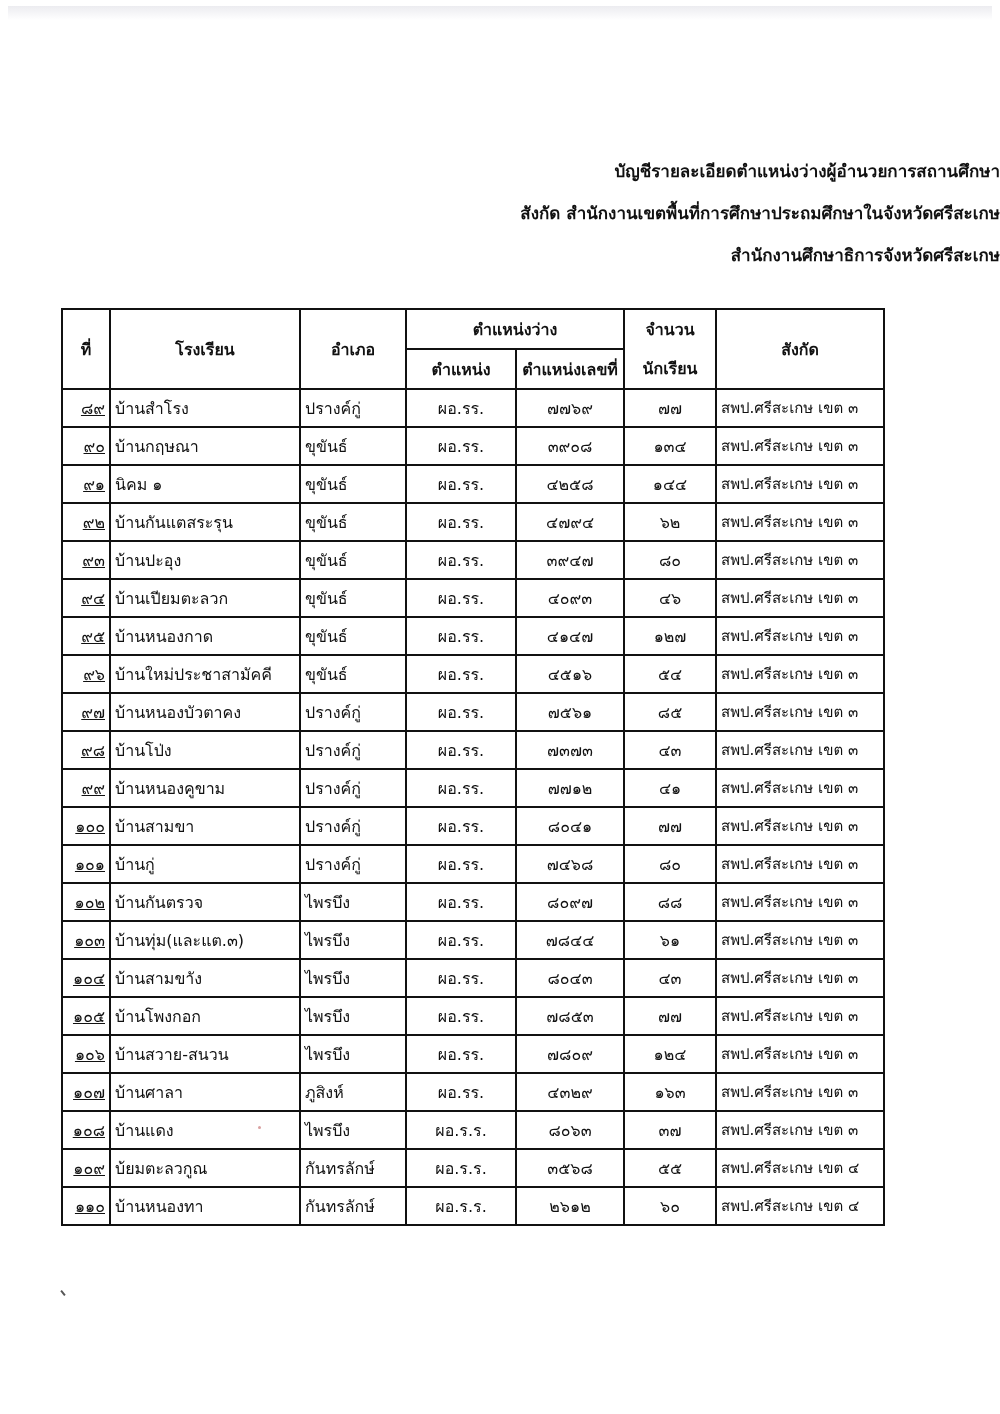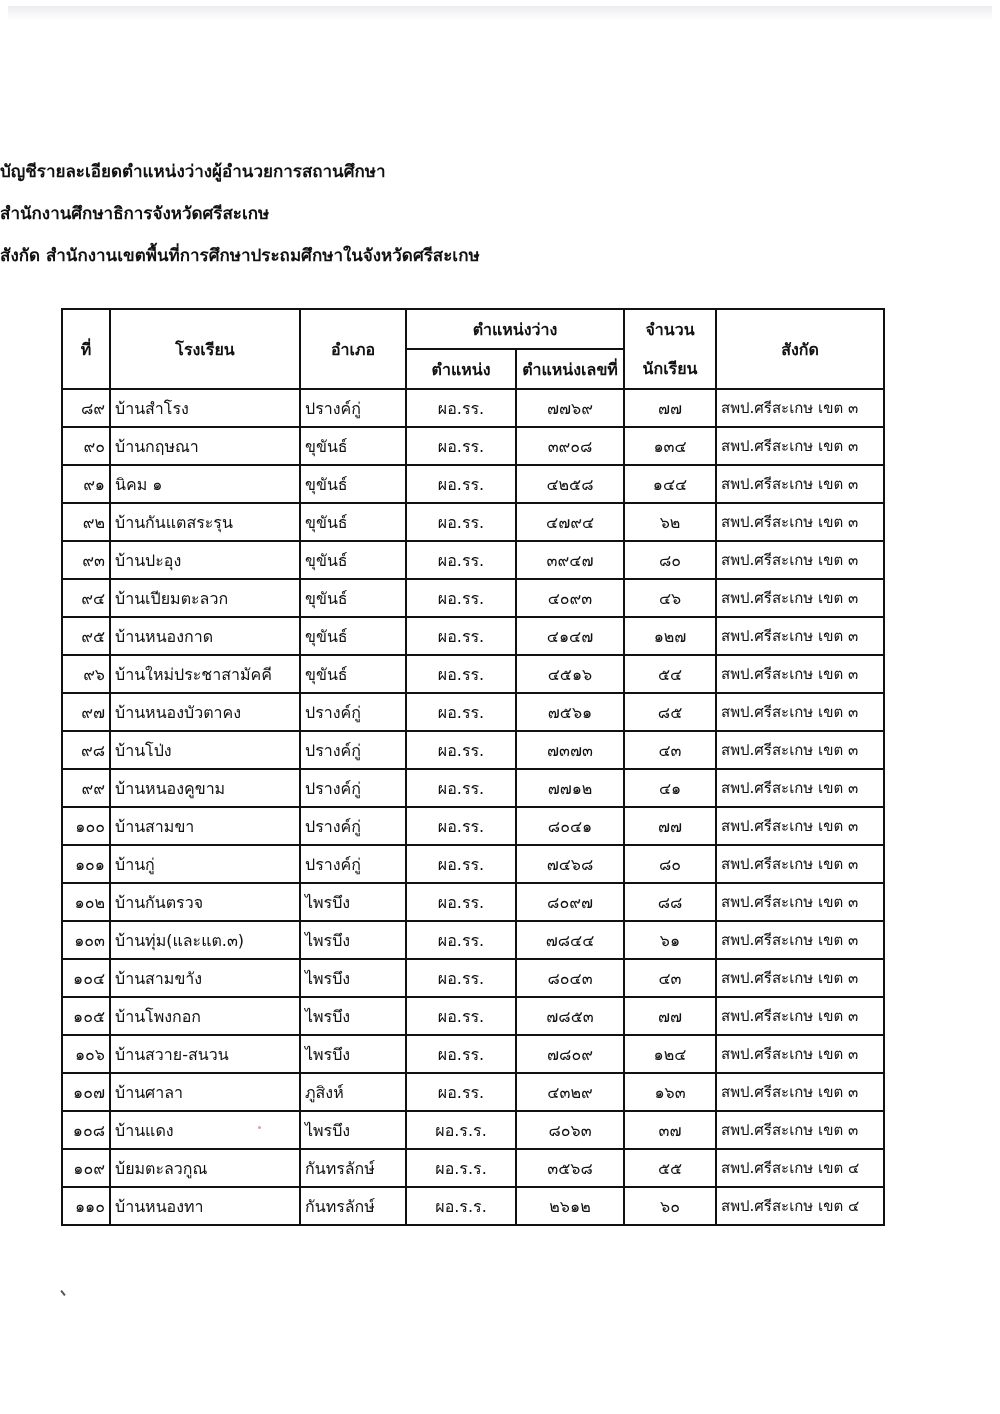--- a/index.html
+++ b/index.html
@@ -1,42 +1,42 @@
 <!DOCTYPE html>
 <html><head>
   <meta charset="utf-8">
   <style>
     html, body { margin: 0; padding: 0; background: #ffffff; }
     body { width: 1000px; height: 1414px; position: relative; overflow: hidden;
            font-family: "DejaVu Sans", "Liberation Sans", sans-serif; color: #111; }
     .scan-top { position: absolute; left: 8px; top: 6px; width: 984px; height: 14px;
                 background: linear-gradient(#ececf0, #f7f7f9 60%, #ffffff); }
-    .titles { position: absolute; left: 0; top: 156px; width: 1000px; text-align: left; }
+    .titles { position: absolute; left: 0; top: 156px; width: 1000px; text-align: right; }
     .title-line { font-size: 17px; font-weight: bold; height: 42px; line-height: 30px; }
     table.grid { position: absolute; left: 61px; top: 308px; width: 822px;
                  border-collapse: collapse; table-layout: fixed; font-size: 16px; }
     table.grid th, table.grid td { border: 2px solid #111; padding: 0 4px; }
     table.grid th { font-weight: bold; height: 38px; }
     table.grid td { height: 36px; }
-    .c-no { text-align: right; }
+    .c-no { text-align: right; text-decoration: underline; }
     .c-school, .c-district, .c-org { text-align: left; }
     .c-pos, .c-posno, .c-stu { text-align: center; }
     .c-org { white-space: nowrap; font-size: 15px; }
     .speck { position: absolute; width: 3px; height: 3px; background: #d9a0a0; border-radius: 50%; }
     .mark { position: absolute; left: 62px; top: 1290px; width: 2px; height: 6px; background: #555; transform: rotate(-40deg); }
   </style>
 </head>
 <body>
 
 <div class="scan-top"></div>
 
 <div class="titles">
   <div class="title-line">บัญชีรายละเอียดตำแหน่งว่างผู้อำนวยการสถานศึกษา</div>
+  <div class="title-line">สังกัด สำนักงานเขตพื้นที่การศึกษาประถมศึกษาในจังหวัดศรีสะเกษ</div>
   <div class="title-line">สำนักงานศึกษาธิการจังหวัดศรีสะเกษ</div>
-  <div class="title-line">สังกัด สำนักงานเขตพื้นที่การศึกษาประถมศึกษาในจังหวัดศรีสะเกษ</div>
 </div>
 
 <table class="grid">
   <colgroup>
     <col style="width:48px">
     <col style="width:190px">
     <col style="width:106px">
     <col style="width:110px">
     <col style="width:108px">
     <col style="width:92px">

